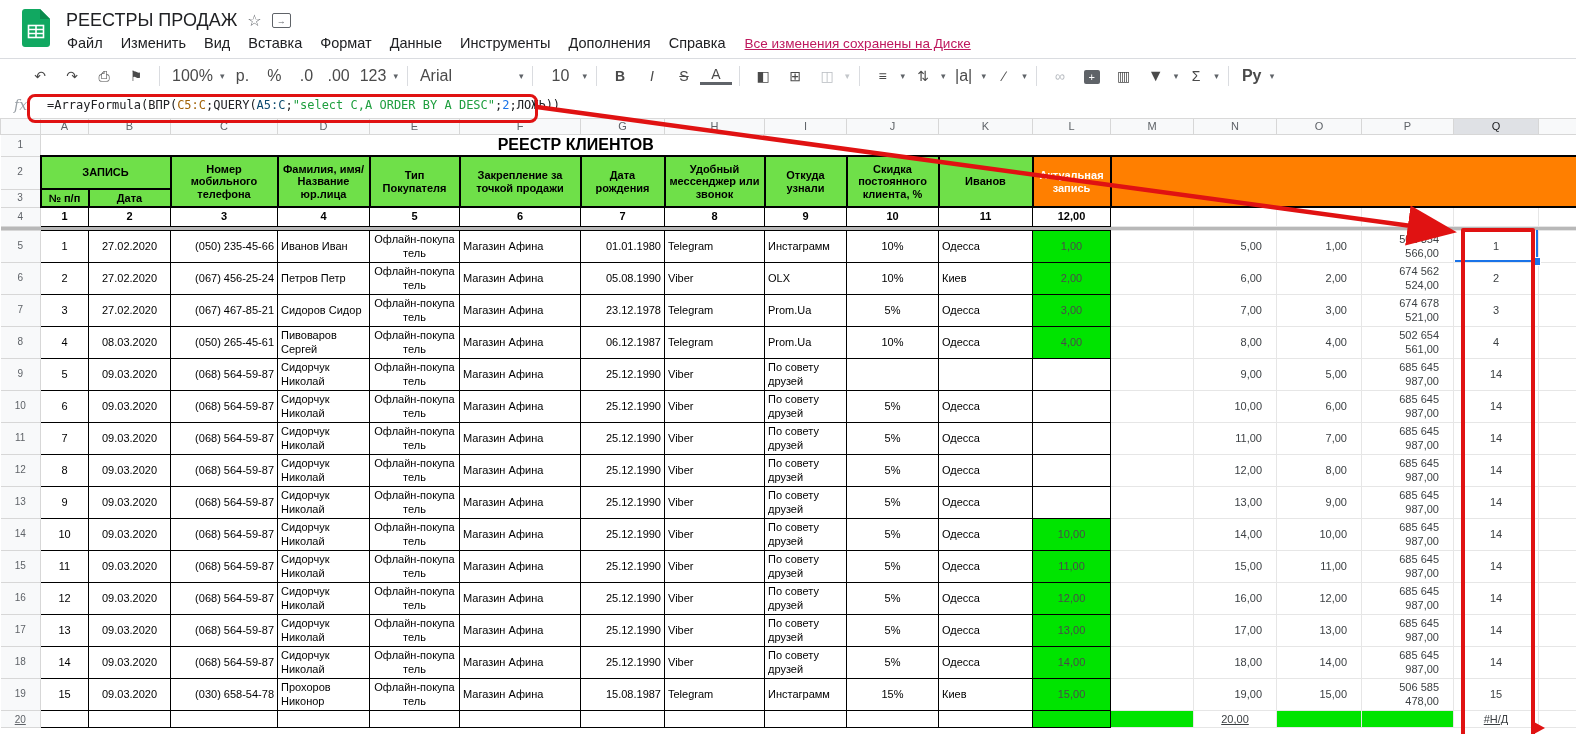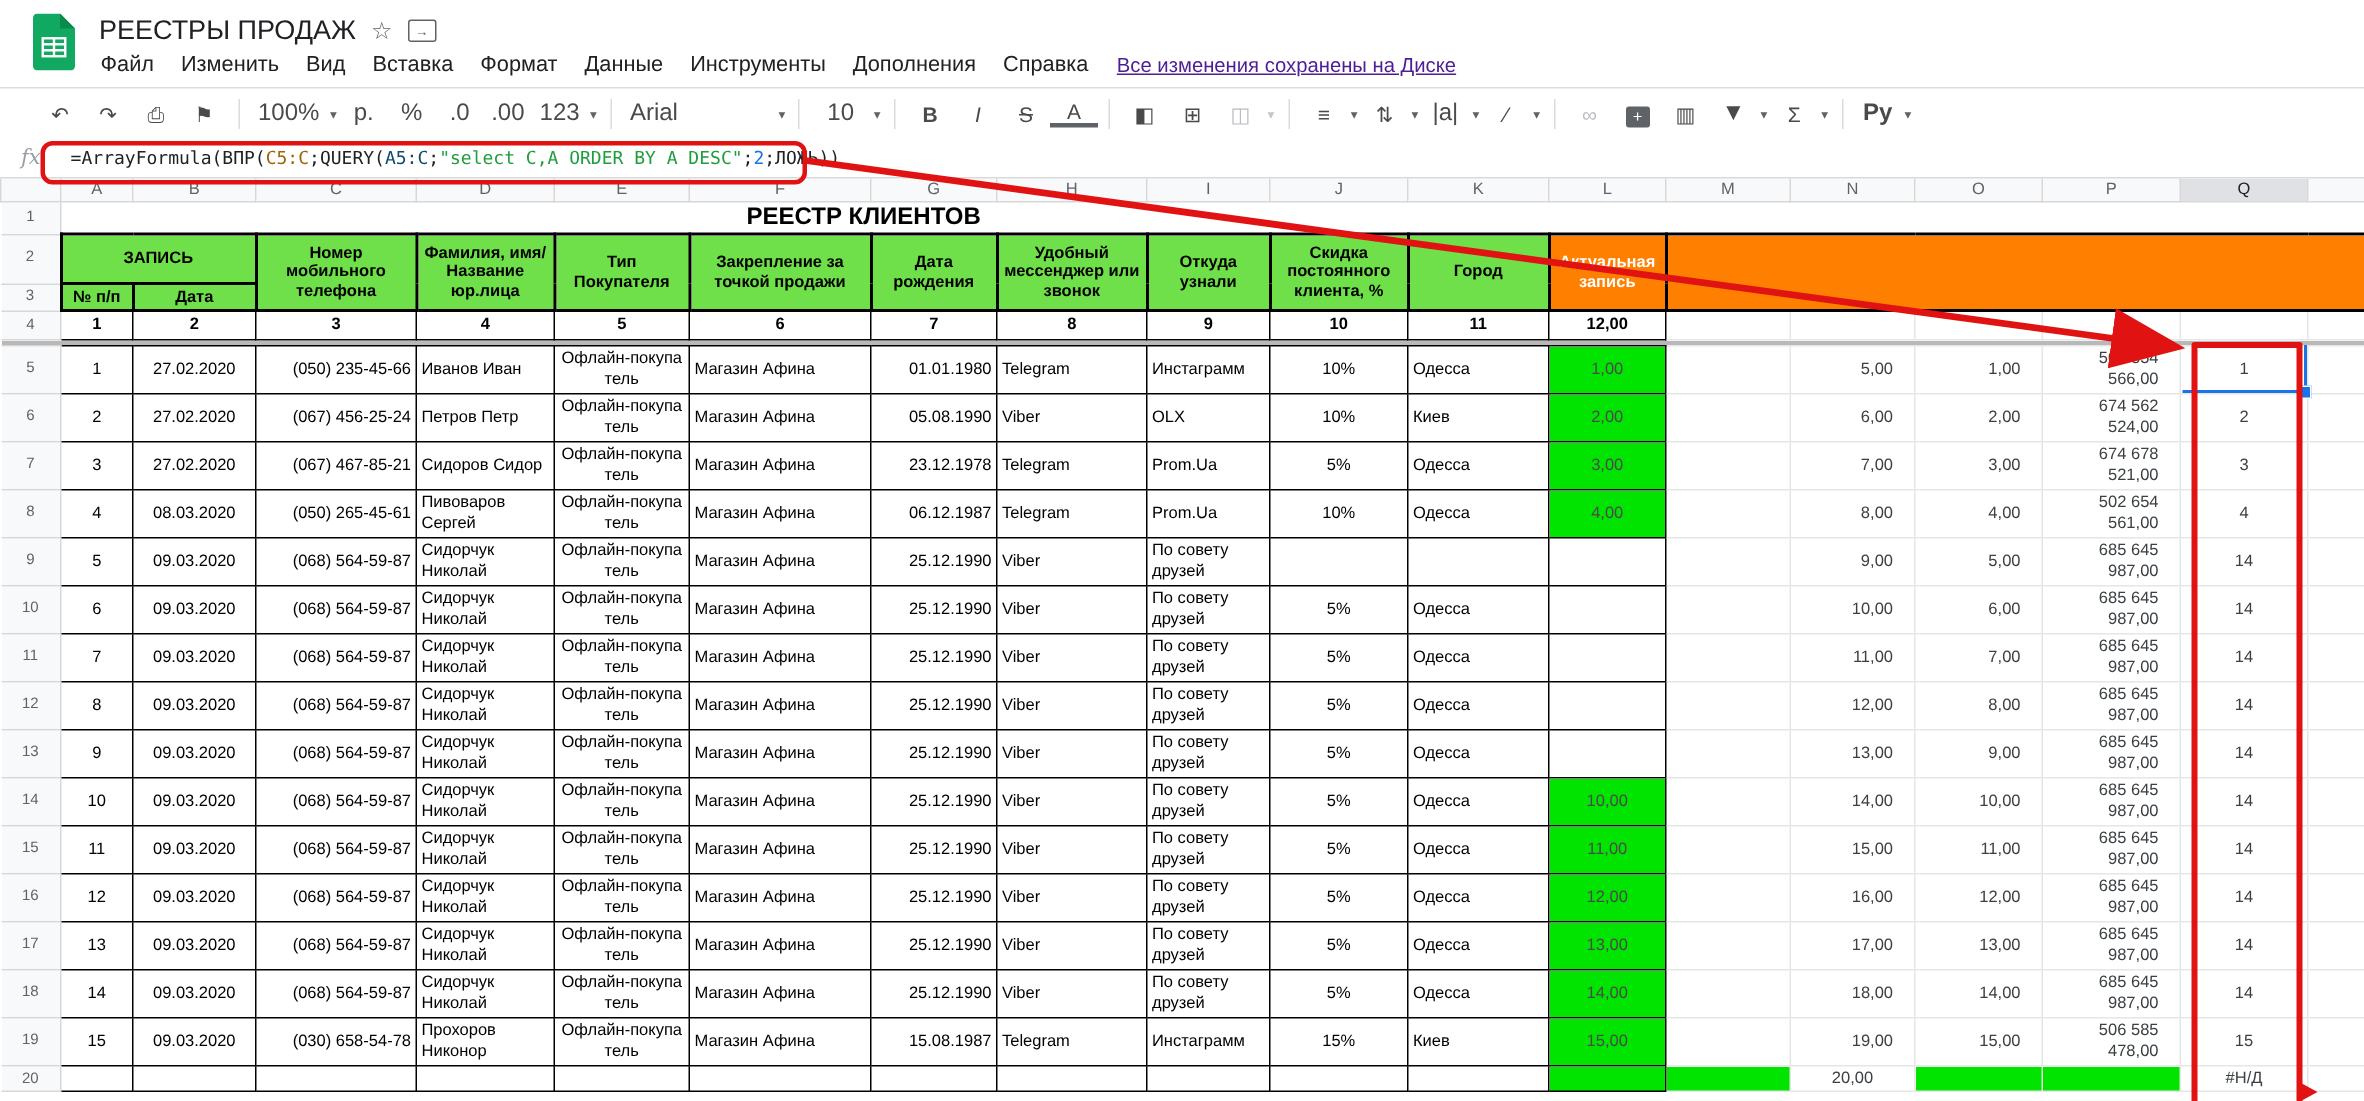--- a/index.html
+++ b/index.html
@@ -6,21 +6,21 @@
     font-family:"Liberation Sans",sans-serif;}
   
   .titlebar{position:absolute;top:0;left:0;right:0;height:58px;background:#fff;}
   .logo{position:absolute;left:22px;top:9px;}
   .doc-title{position:absolute;left:66px;top:10px;font-size:18px;color:#202124;display:flex;align-items:center;gap:10px;}
   .star{color:#5f6368;font-size:16px;}
   .movebox{display:inline-flex;align-items:center;justify-content:center;width:17px;height:13px;
     border:1.6px solid #5f6368;border-radius:2px;font-size:9px;color:#5f6368;}
   .menus{position:absolute;left:58px;top:35px;display:flex;align-items:center;font-size:14.5px;color:#202124;}
   .menus .mi{padding:0 9px;cursor:default;}
-  .saved-link{margin-left:10px;font-size:13.5px;color:#4c1d95;text-decoration:underline;}
+  .saved-link{margin-left:10px;font-size:13.5px;color:#be185d;text-decoration:underline;}
   
   .toolbar{position:absolute;top:58px;left:0;right:0;height:33px;border-top:1px solid #dadce0;
     border-bottom:1px solid #dadce0;display:flex;align-items:center;padding-left:24px;background:#fff;}
   .ti{min-width:22px;padding:0 5px;text-align:center;color:#4a4a4a;font-size:14px;line-height:22px;}
   .ti.small{font-size:16px;}
   .ti.gray{color:#b9bdc2;}
   .caret{color:#5f6368;font-size:9px;padding:0 2px;}
   .caret.gray{color:#c3c6ca;}
   .sep{width:1px;height:20px;background:#dadce0;margin:0 7px;}
   .bold{font-weight:bold}.ital{font-style:italic}.strike{text-decoration:line-through}
@@ -52,21 +52,21 @@
   .idx{font-weight:bold;text-align:center;border:1px solid #000;height:18px;}
   .m4{border:1px solid #e6e6e6;background:#fff;height:18px;}
   .divider td{height:3px;background:#b8b8b8;border:none;padding:0;}
   .dc{border:1px solid #000;height:31px;background:#fff;}
   .oc{border:1px solid #e6e6e6;height:31px;background:#fff;color:#3c4043;}
   .ca,.cb,.ce,.cj,.cl,.cq{text-align:center;}
   .cc,.cg{text-align:right;}
   .cn,.co,.cp{text-align:right;padding-right:14px;}
   .ce{word-break:break-all;}
   .gl{background:#00e400;color:#4a4a4a;}
-  .cut td{height:8px;vertical-align:top;line-height:15px;padding-top:1px;}
+  .cut td{height:8px;vertical-align:top;line-height:15px;padding-top:1px;text-decoration:underline;}
   
   .ovl{position:absolute;left:0;top:0;pointer-events:none;z-index:50;}
   .red-rect-formula{position:absolute;left:27px;top:94px;width:505px;height:23px;
     border:3px solid #e01212;border-radius:8px;z-index:60;pointer-events:none;}
   .red-rect-q{position:absolute;left:1461px;top:228px;width:66px;height:506px;
     border:4px solid #e01212;border-radius:2px;z-index:60;pointer-events:none;}
   .sel-bottom{position:absolute;left:1455px;top:260px;width:80px;height:2px;background:#1a73e8;z-index:40;}
   .sel-right{position:absolute;left:1536px;top:230px;width:2px;height:29px;background:#1a73e8;z-index:40;}
   .sel-handle{position:absolute;left:1532px;top:257px;width:7px;height:7px;background:#1a73e8;
     border:1px solid #fff;z-index:41;}
@@ -217,21 +217,21 @@
     <td class="gut">2</td>
     <td class="hdr" colspan="2">ЗАПИСЬ</td>
     <td class="hdr" rowspan="2">Номер мобильного телефона</td>
     <td class="hdr" rowspan="2">Фамилия, имя/ Название юр.лица</td>
     <td class="hdr" rowspan="2">Тип Покупателя</td>
     <td class="hdr" rowspan="2">Закрепление за точкой продажи</td>
     <td class="hdr" rowspan="2">Дата рождения</td>
     <td class="hdr" rowspan="2">Удобный мессенджер или звонок</td>
     <td class="hdr" rowspan="2">Откуда узнали</td>
     <td class="hdr" rowspan="2">Скидка постоянного клиента, %</td>
-    <td class="hdr" rowspan="2">Город</td>
+    <td class="hdr" rowspan="2">Иванов</td>
     <td class="hdr orange" rowspan="2">Актуальная запись</td>
     <td class="orange-band" rowspan="2" colspan="6"></td>
   </tr>
   <tr class="r3h">
     <td class="gut">3</td>
     <td class="hdr">№ п/п</td>
     <td class="hdr">Дата</td>
   </tr>
   <tr>
     <td class="gut">4</td>

